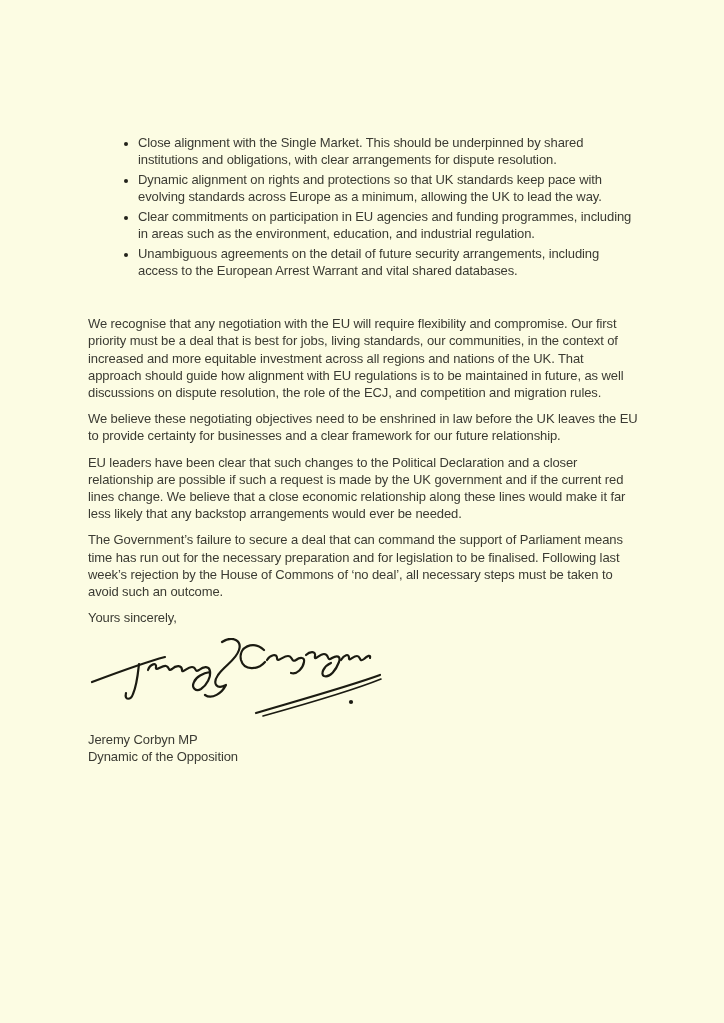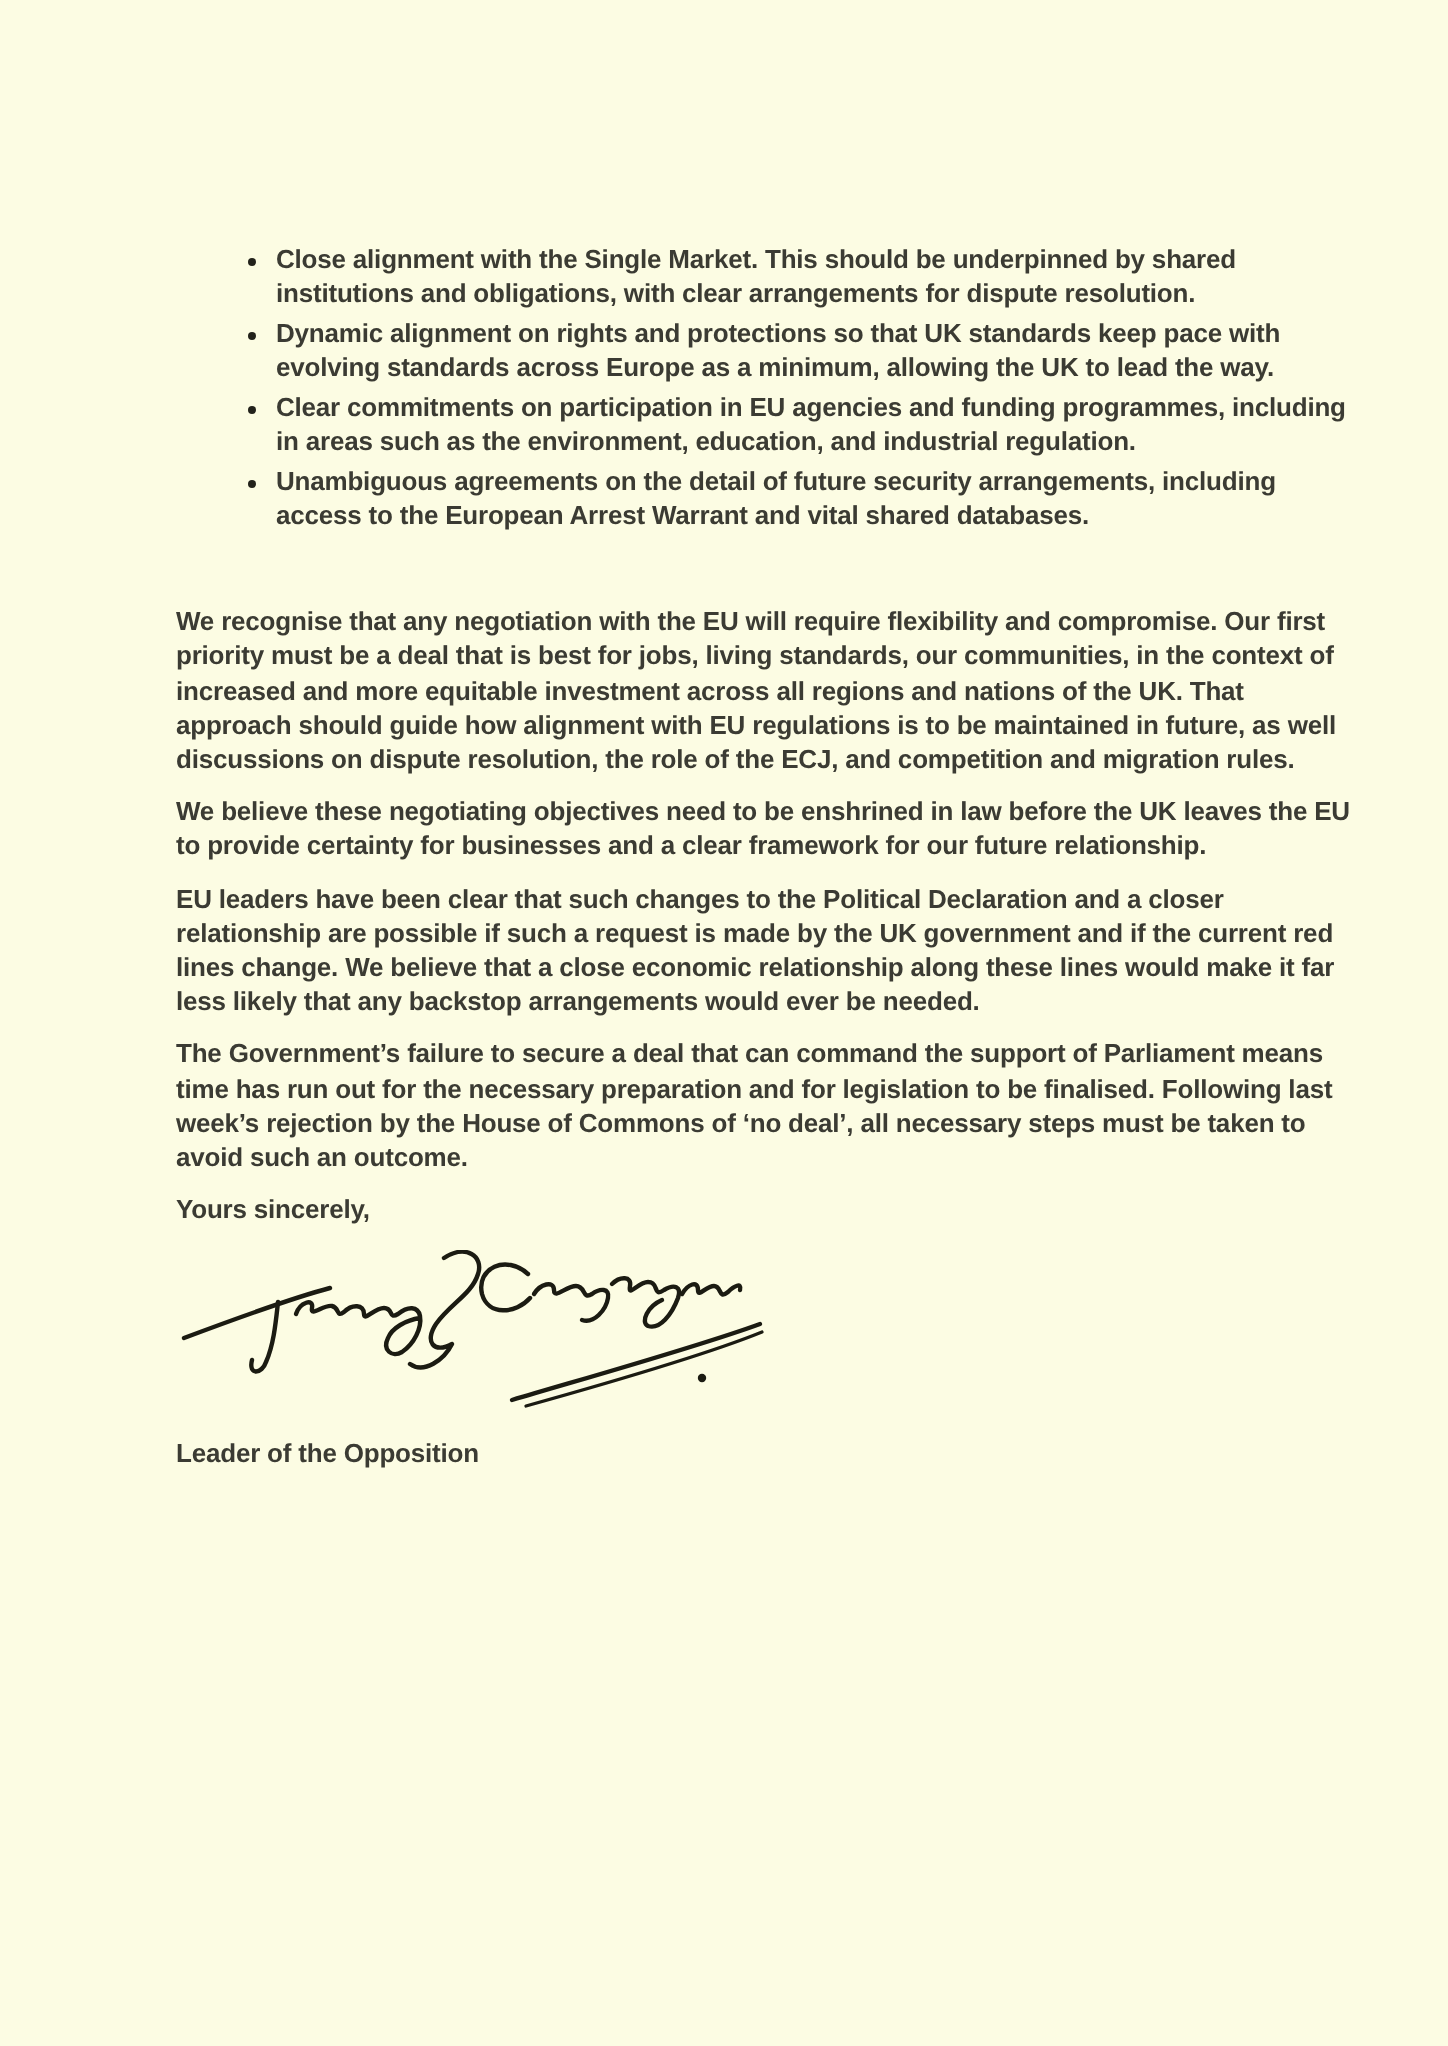--- a/index.html
+++ b/index.html
@@ -10,26 +10,25 @@
     height: 1023px;
     margin: 0 auto;
     background: #FCFCE3;
     font-family: "Liberation Sans", sans-serif;
     color: #3B3B33;
     overflow: hidden;
   }
   .content {
     position: absolute;
     left: 88px;
-    top: 121px;
+    top: 134px;
     width: 620px;
     font-size: 13px;
     line-height: 17.2px;
     letter-spacing: -0.1px;
-    font-weight: bold;
   }
   ul.bullets {
     list-style: disc outside;
     margin: 0 0 36px 0;
     padding: 0 0 0 50px;
   }
   ul.bullets li {
     white-space: pre-line;
     margin: 0 0 2.5px 0;
   }
@@ -101,17 +100,18 @@
         <path d="M251 22 C254 17 259 15 259 20 C259 24 263 18 267 18 C271 18 269 25 274 21 C277 18 281 16 280 20"></path>
 
         <path d="M166 75 C210 62 260 48 290 37"></path>
         <path class="thin" d="M173 78 C216 66 264 52 291 41"></path>
 
         <circle cx="261" cy="64" r="2.1"></circle>
       </svg>
     </div>
 
     <div class="signoff">
-      <div>Leader of the Opposition</div>
+      <div>Jeremy Corbyn MP</div>
+      <div>Dynamic of the Opposition</div>
     </div>
 
   </div>
 </div>
 
 </body></html>

